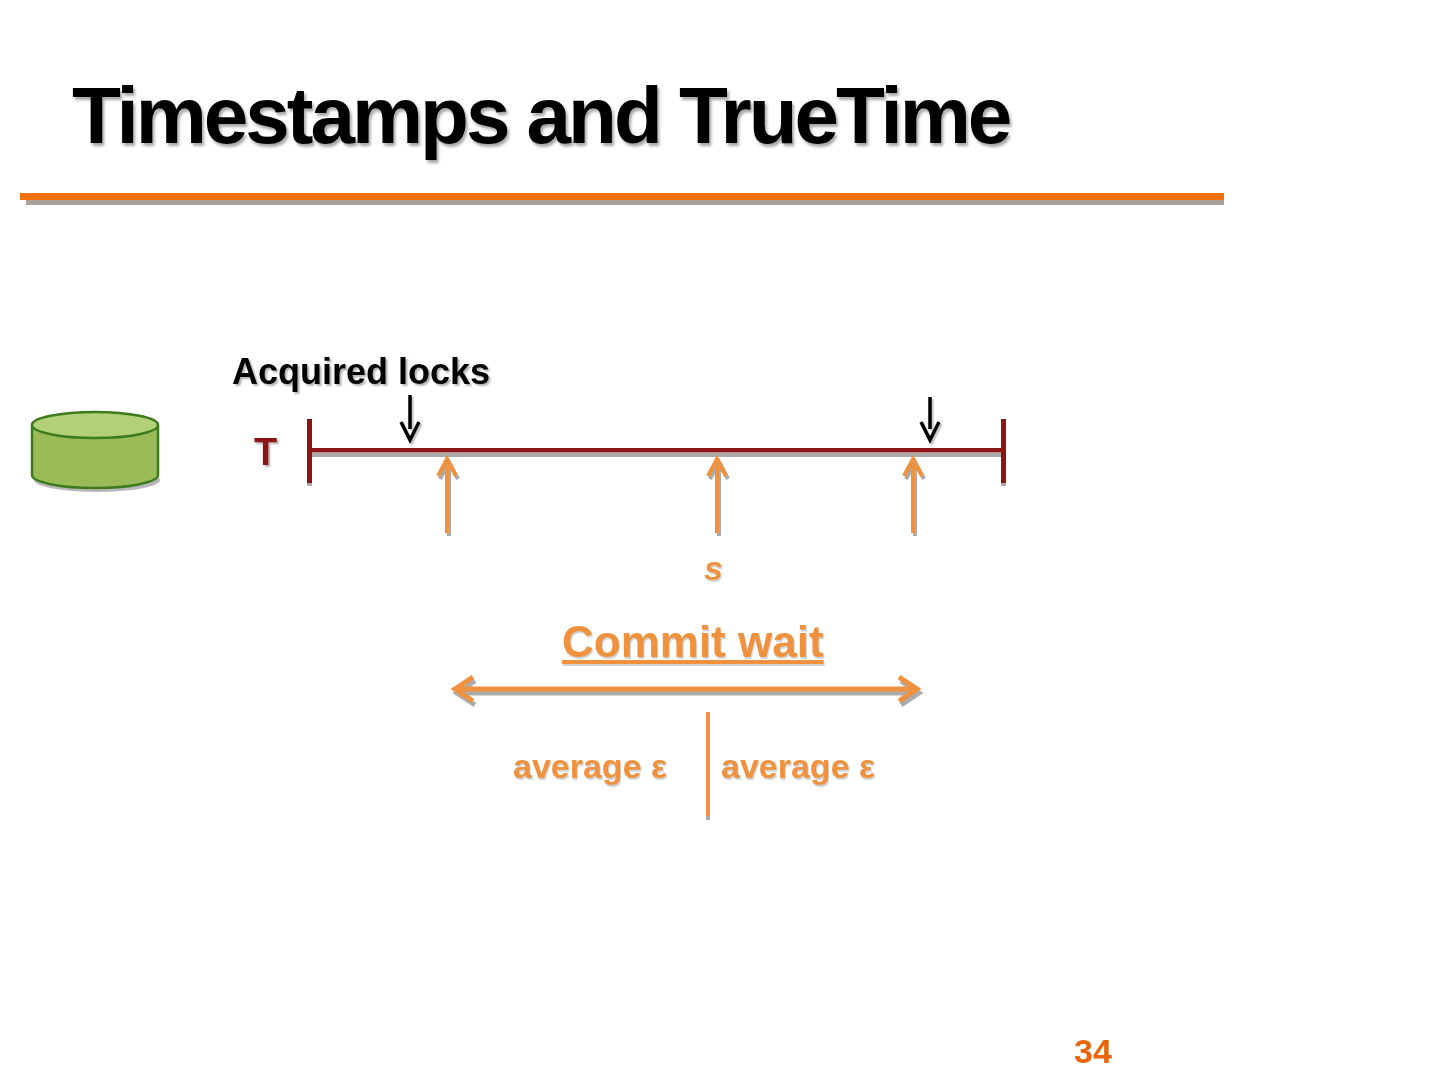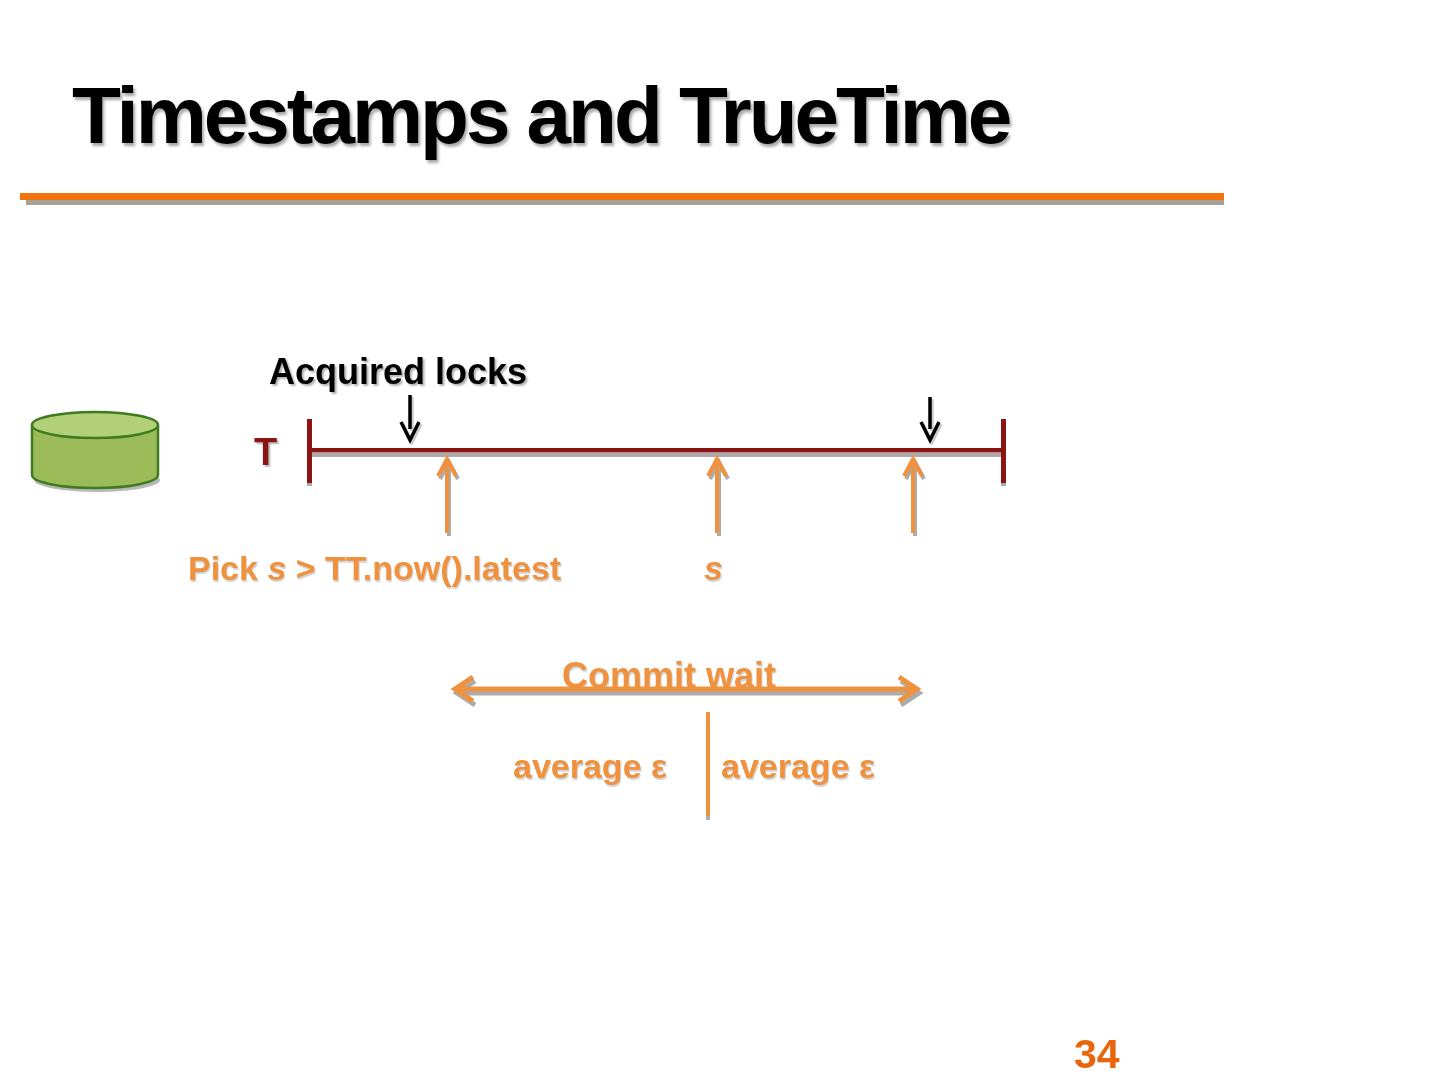--- a/index.html
+++ b/index.html
@@ -24,55 +24,54 @@
     background:var(--rule-orange);
   }
   .rule-shadow{
     left:26px;top:200px;width:1401px;height:5px;
     background:#A7A096;
   }
 
   .black-label{
     font-size:36px;font-weight:bold;color:var(--text-black);
     text-shadow:2px 2px 2px rgba(0,0,0,0.30);
-    margin-left:37px;
   }
   .lbl-acquired{left:232px;top:354px;}
   .lbl-release{left:843px;top:357px;}
 
   .t-label{
     left:254px;top:433px;
     font-size:38px;font-weight:bold;color:var(--dark-red);
     text-shadow:2px 2px 1px rgba(0,0,0,0.25);
   }
 
   .orange-label{
     font-size:34px;font-weight:bold;color:var(--accent-orange);
     text-shadow:1px 2px 1px rgba(0,0,0,0.18);
   }
   .lbl-pick{left:188px;top:551px;}
   .lbl-s{left:704px;top:551px;}
   .lbl-wait{left:837px;top:551px;}
-  .lbl-commit{left:562px;top:658px;font-size:36px;text-decoration:underline;}
+  .lbl-commit{left:562px;top:620px;font-size:44px;text-decoration:underline;}
   .lbl-avg-left{left:513px;top:749px;}
   .lbl-avg-right{left:721px;top:749px;}
   .italic{font-style:italic;}
 
   .vline-eps{
     left:706px;top:712px;width:4px;height:104px;
     background:var(--accent-orange);
   }
   .vline-eps-tip{
     left:706px;top:816px;width:4px;height:4px;
     background:var(--shadow-gray);
   }
 
   .page-number{
     left:1074px;top:1034px;
-    font-size:41px;font-weight:bold;
+    font-size:34px;font-weight:bold;
     color:var(--page-orange);
   }
   svg{display:block;}
 </style>
 </head>
 <body>
 
 <div class="slide">
 
   <div class="abs title">Timestamps and TrueTime</div>
@@ -142,21 +141,20 @@
     <g stroke="var(--shadow-gray)" stroke-width="4" fill="none" transform="translate(2,3)">
       <polyline points="4,21 13,4 22,21"></polyline>
         <line x1="13" y1="10" x2="13" y2="78"></line>
     </g>
     <g stroke="var(--accent-orange)" stroke-width="4" fill="none">
       <polyline points="4,21 13,4 22,21"></polyline>
         <line x1="13" y1="10" x2="13" y2="78"></line>
     </g>
   </svg>
 
-  <div class="abs orange-label lbl-pick"><span>Pick </span><span class="italic">s</span><span> &gt; TT.now().latest</span></div>
   <div class="abs orange-label lbl-s italic">s</div>
 
   <div class="abs orange-label lbl-commit">Commit wait</div>
   <svg class="abs" style="left:445px;top:672px;" width="488" height="38" viewBox="0 0 488 38">
     <g stroke="var(--shadow-gray)" stroke-width="5" fill="none" transform="translate(2,4)">
       <line x1="13" y1="17" x2="469" y2="17"></line>
       <polyline points="28,5 10,17 28,29"></polyline>
       <polyline points="454,5 472,17 454,29"></polyline>
     </g>
     <g stroke="var(--accent-orange)" stroke-width="5" fill="none">

